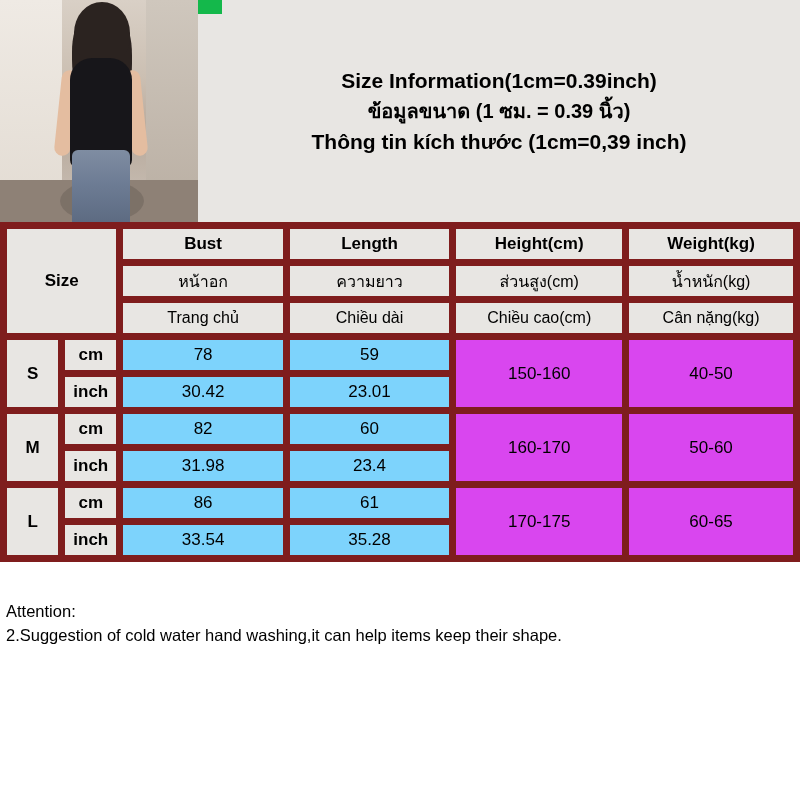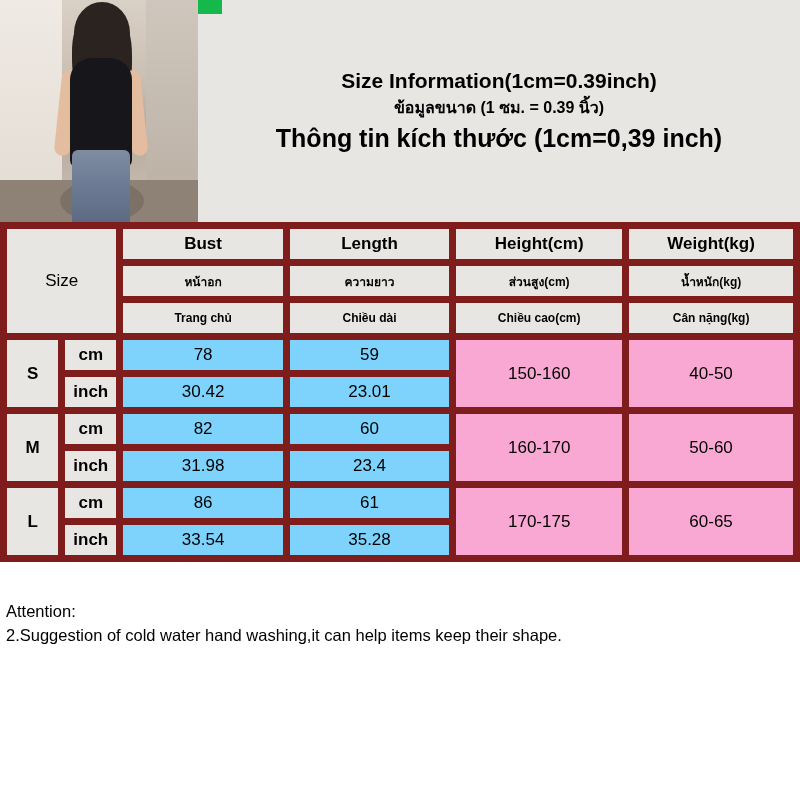--- a/index.html
+++ b/index.html
@@ -152,22 +152,22 @@
     align-items: center;
     justify-content: center;
     text-align: center;
   }
   .title-line {
     font-weight: bold;
     color: #000;
     line-height: 1.5;
   }
   .t1 { font-size: 21px; }
-  .t2 { font-size: 16px; }
-  .t3 { font-size: 25px; }
+  .t2 { font-size: 20px; }
+  .t3 { font-size: 21px; }
 
   
   .table-wrap {
     position: absolute;
     left: 0;
     top: 222px;
     width: 800px;
   }
   table.size-table {
     border-collapse: collapse;
@@ -188,29 +188,29 @@
   .c-bust { width: 146px; }
   .c-length { width: 146px; }
   .c-height { width: 152px; }
   .c-weight { width: 150px; }
 
   .head-cell {
     background: #e8e6e3;
     font-weight: bold;
     font-size: 18px;
   }
-  .head-cell.sub { font-weight: bold; font-size: 12px; }
+  .head-cell.sub { font-weight: normal; font-size: 16px; }
   .head-size {
     background: #e8e6e3;
-    font-weight: normal;
+    font-weight: bold;
     font-size: 26px;
   }
   .data-cell { background: #7dd3fc; }
   .grey-cell { background: #e8e6e3; font-weight: bold; }
-  .span-cell { background: #f9a8d4; font-size: 17px; }
+  .span-cell { background: #d946ef; font-size: 17px; }
 
   
   .attention {
     position: absolute;
     left: 0;
     top: 594px;
     width: 766px;
     padding: 6px 6px 0 6px;
     box-sizing: border-box;
     background: #ffffff;

